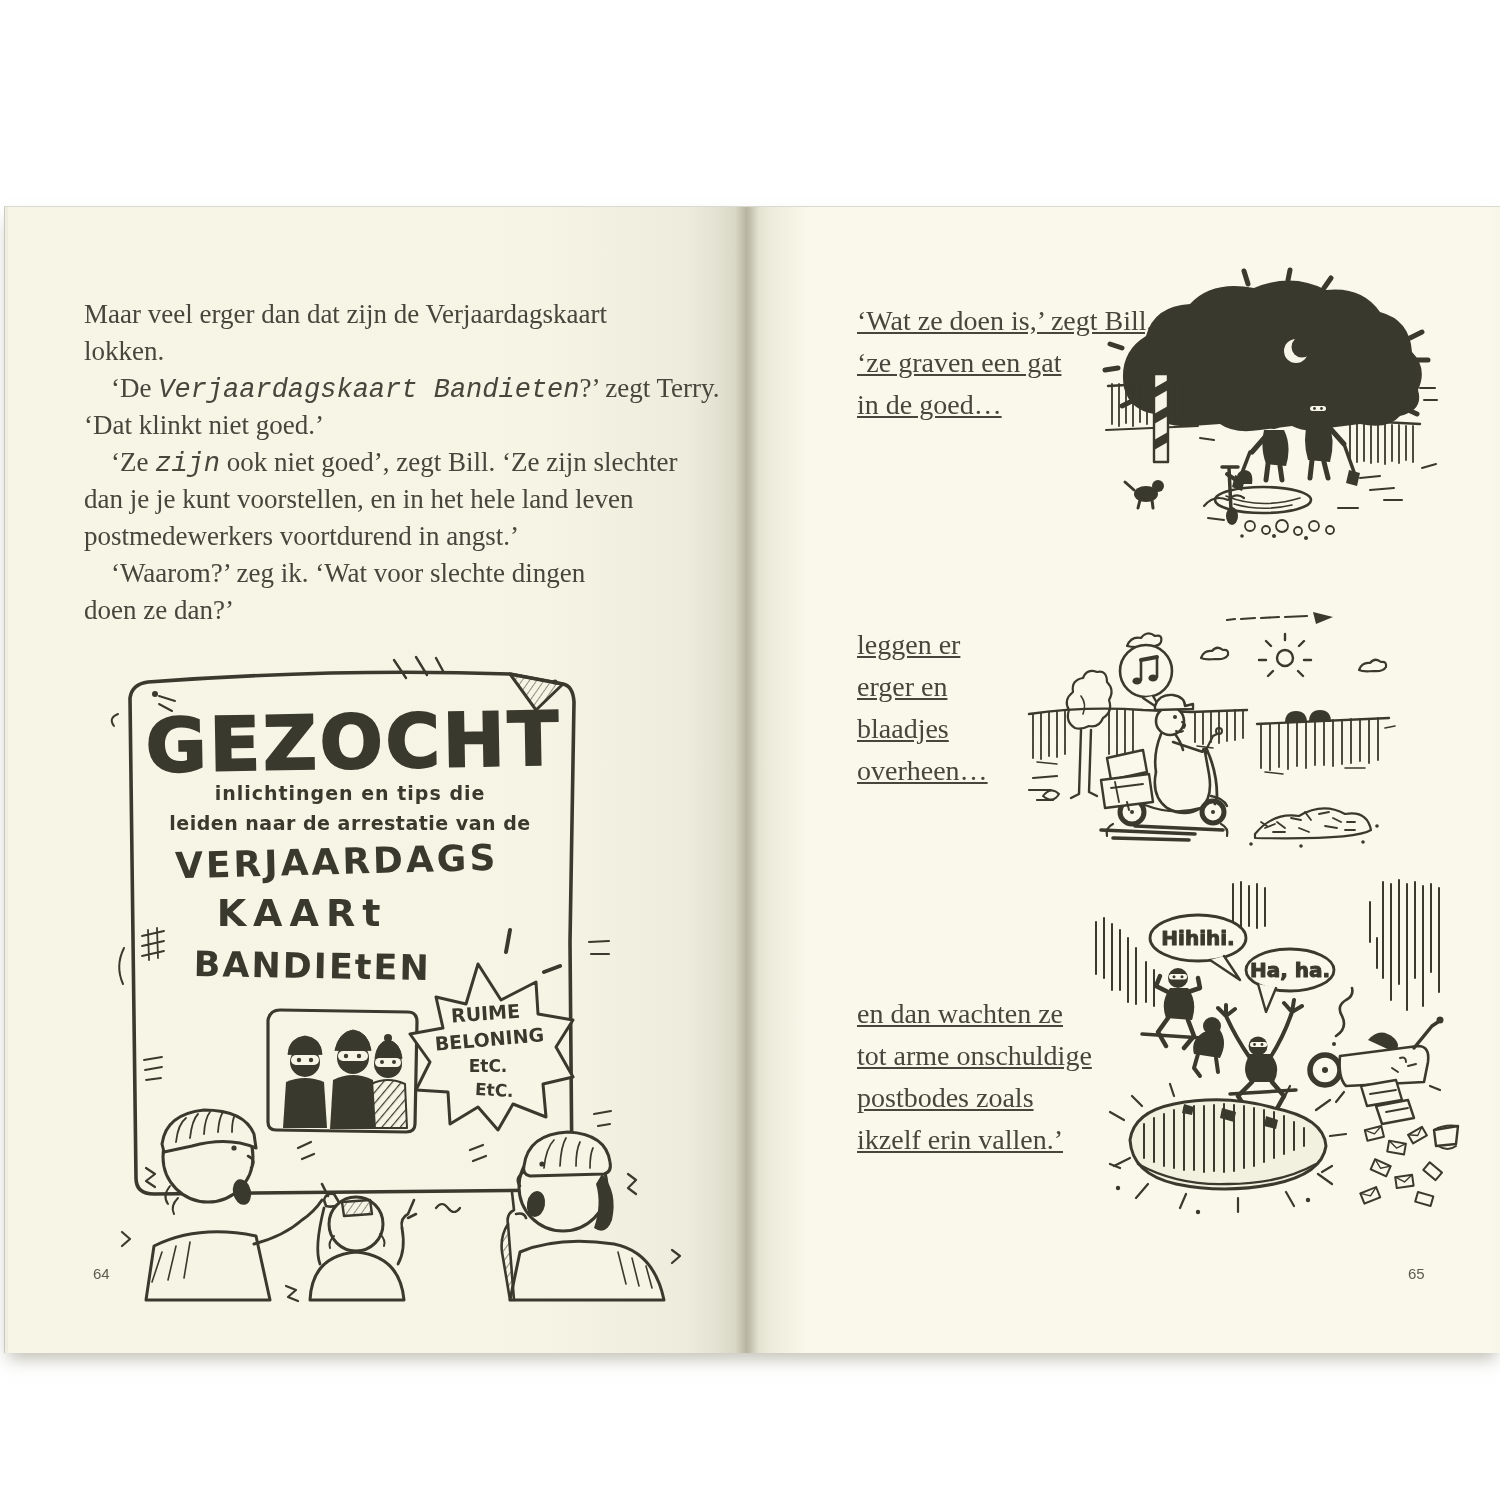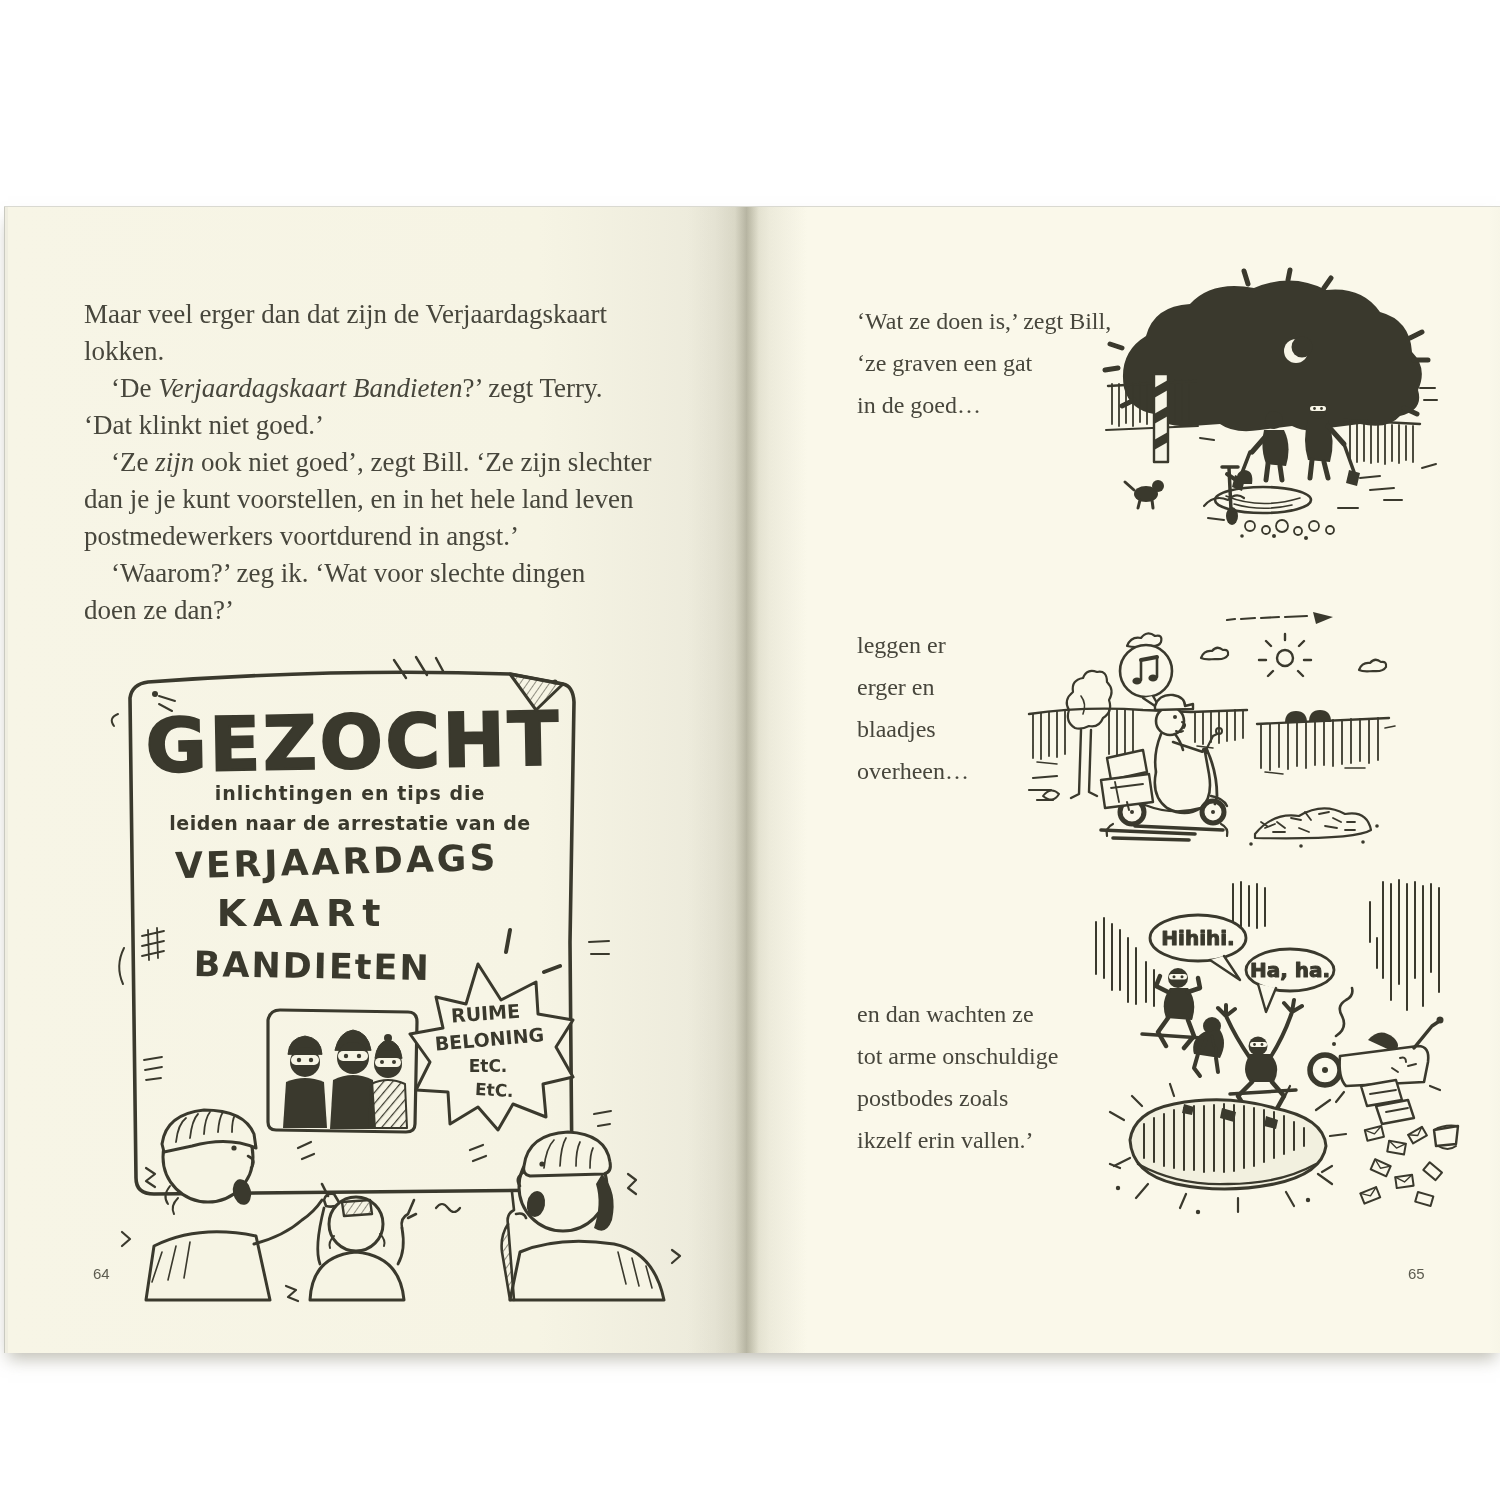--- a/index.html
+++ b/index.html
@@ -10,22 +10,22 @@
   .page{position:absolute;top:0;height:1146px;padding-left:20px;}
   #page-left{left:0;width:743px;background:linear-gradient(to right,#f7f5e6 0%,#f6f4e4 70%,#eceadb 93%,#dddbc9 99%,#cfcdbb 100%);
              border-left:1px solid #c9c9c0;box-shadow:inset 3px 0 0 #efede0;}
   #page-right{left:743px;width:753px;background:linear-gradient(to right,#e6e4d2 0%,#f5f3e4 3%,#faf8ea 8%,#faf8ea 96%,#f3f1e2 100%);}
   #gutter{position:absolute;left:683px;top:0;width:120px;height:100%;pointer-events:none;
           background:linear-gradient(to right,rgba(110,108,82,0) 0%,rgba(110,108,82,0.10) 40%,rgba(80,78,55,0.30) 50%,rgba(110,108,82,0.08) 60%,rgba(110,108,82,0) 100%);}
   .textblock{position:absolute;color:#47463c;}
   #left-text{left:79px;top:89px;font-size:27px;}
   .tline{height:37px;line-height:37px;white-space:pre;}
   .ind{padding-left:27px;}
-  .it{font-style:italic;}
-  .cap{position:absolute;font-size:24px;color:#47463c;}
+  .it{font-style:italic;font-family:Liberation Mono, monospace;}
+  .cap{position:absolute;font-size:28px;color:#47463c;text-decoration:underline;}
   .cline{height:42px;line-height:42px;white-space:pre;}
   .pagenum{position:absolute;font-family:"Liberation Sans","DejaVu Sans",sans-serif;
            font-size:15px;color:#5c5b4f;}
   svg{position:absolute;overflow:visible;}
   .hand{font-family:"DejaVu Sans",sans-serif;font-weight:bold;fill:#3a392d;}
 </style>
 </head>
 <body>
 
 <div id="canvas">

